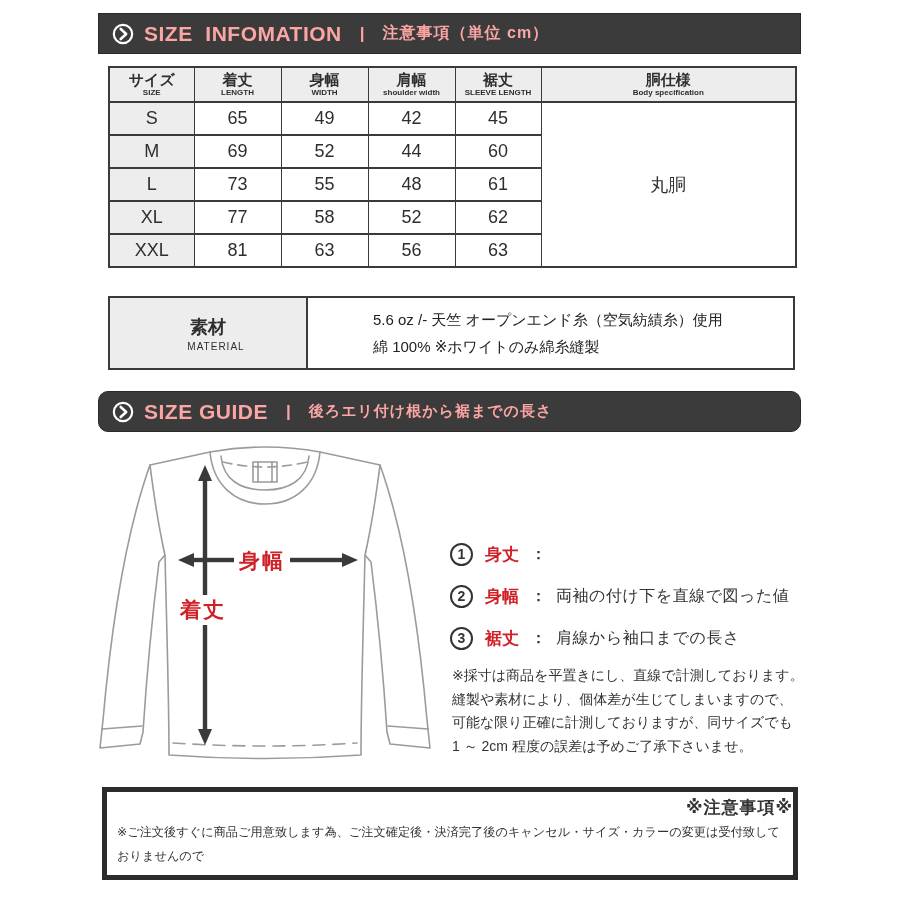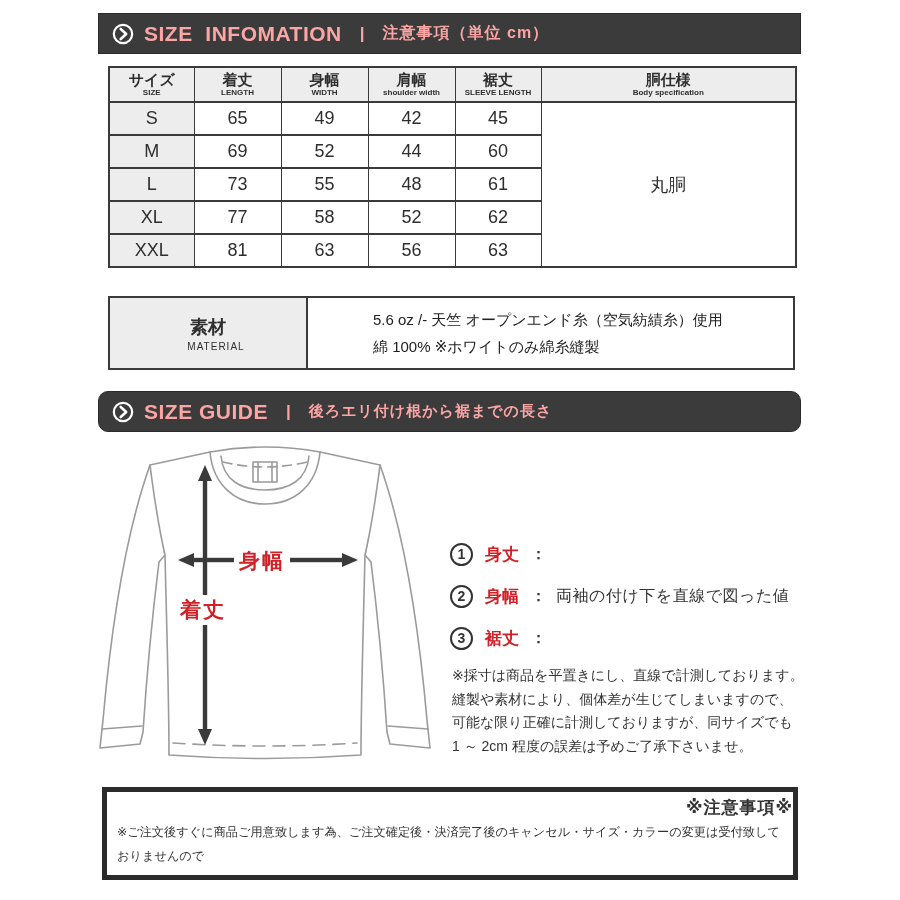--- a/index.html
+++ b/index.html
@@ -229,20 +229,21 @@
     <div class="guide-item">
       <span class="num-circle">2</span>
       <span class="guide-term">身幅</span>
       <span class="guide-colon">：</span>
       <span class="guide-desc">両袖の付け下を直線で図った値</span>
     </div>
     <div class="guide-item">
       <span class="num-circle">3</span>
       <span class="guide-term">裾丈</span>
       <span class="guide-colon">：</span>
+      <span class="guide-desc">肩線から袖口までの長さ</span>
     </div>
   </div>
 
   <div class="measure-note">
     <div>※採寸は商品を平置きにし、直線で計測しております。</div>
     <div>縫製や素材により、個体差が生じてしまいますので、</div>
     <div>可能な限り正確に計測しておりますが、同サイズでも</div>
     <div>1 ～ 2cm 程度の誤差は予めご了承下さいませ。</div>
   </div>
 

